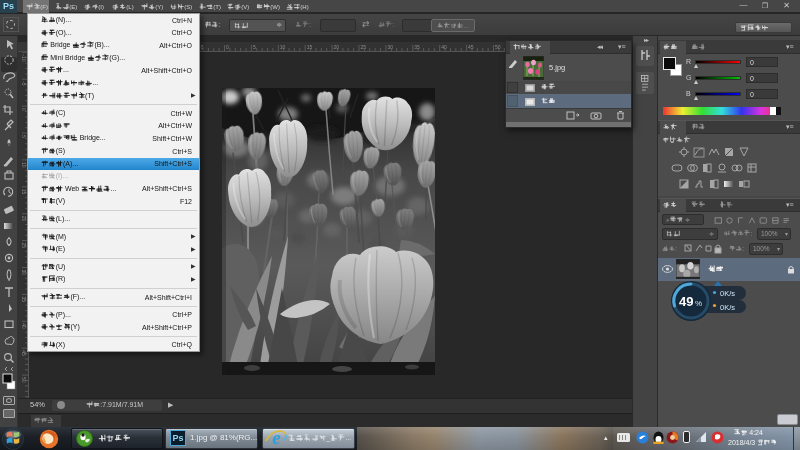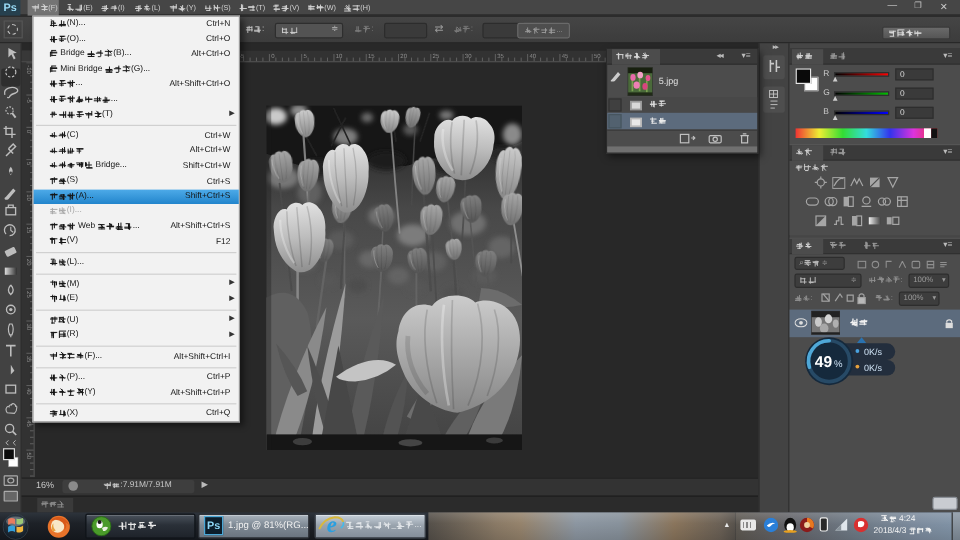--- a/index.html
+++ b/index.html
@@ -580,21 +580,21 @@
       <path d="M58 226 C76 212 96 208 108 216 Q94 228 74 230 Q62 230 58 226 Z" fill="#c4c4c4" filter="url(#b1)"></path>
       <rect x="0" y="274" width="213" height="13" fill="#161616" filter="url(#b1)"></rect>
       <g filter="url(#b1)">
         <ellipse cx="30" cy="280" rx="8" ry="3" fill="#3e3e3e"></ellipse>
         <ellipse cx="120" cy="281" rx="10" ry="3" fill="#444"></ellipse>
         <ellipse cx="190" cy="279" rx="7" ry="2.5" fill="#3a3a3a"></ellipse>
       </g>
       <rect x="0" y="0" width="4" height="287" fill="rgba(25,25,25,0.35)"></rect>
     </svg>
     <div class="ab" style="left:18px;top:398px;width:614px;height:15px;background:#333333;border-top:1px solid #222"></div>
-    <div class="ab" style="left:30px;top:401px;font-size:7.5px;color:#c8c8c8">16%</div>
+    <div class="ab" style="left:30px;top:401px;font-size:7.5px;color:#c8c8c8">54%</div>
     <div class="ab" style="left:52px;top:400px;width:110px;height:11px;background:#3e3e3e;border-radius:2px"></div>
     <div class="ab" style="left:57px;top:401px;width:8px;height:8px;border-radius:50%;background:#8a8a8a"></div>
     <div class="ab" style="left:86px;top:401px;white-space:nowrap"><svg width="14.3" height="7.0" viewBox="0 0 14.3 7.0" style="vertical-align:top">
         <path d="M0.5 2.6H6.2 M3.4 1.5V6.6 M1.2 3.6H6.2 M5.9 0.4V4.2" stroke="#c8c8c8" stroke-width="0.81" fill="none"></path>
         <path d="M8.1 4.6H13.4 M9.3 1.7V5.7 M11.0 2.0V4.9 M7.9 2.5H13.2 M7.7 3.2H13.0" stroke="#c8c8c8" stroke-width="0.81" fill="none"></path>
       </svg><span style="font-size:7px;color:#c8c8c8;">:7.91M/7.91M</span></div>
     <div class="ab" style="left:168px;top:401px;font-size:7px;color:#bbb">▶</div>
     <div class="ab" style="left:18px;top:413px;width:614px;height:14px;background:#2b2b2b;border-top:1px solid #1e1e1e"></div>
     <div class="ab" style="left:31px;top:415px;width:30px;height:12px;background:#3a3a3a;padding:2px 0 0 3px"><svg width="19.9" height="6.5" viewBox="0 0 19.9 6.5" style="vertical-align:top">
         <path d="M0.5 2.5H6.1 M4.2 1.2V6.0 M1.2 2.0V4.3 M1.0 2.4H6.3 M1.0 1.3H5.7 M0.9 3.2H4.7" stroke="#8a8a8a" stroke-width="0.80" fill="none"></path>

